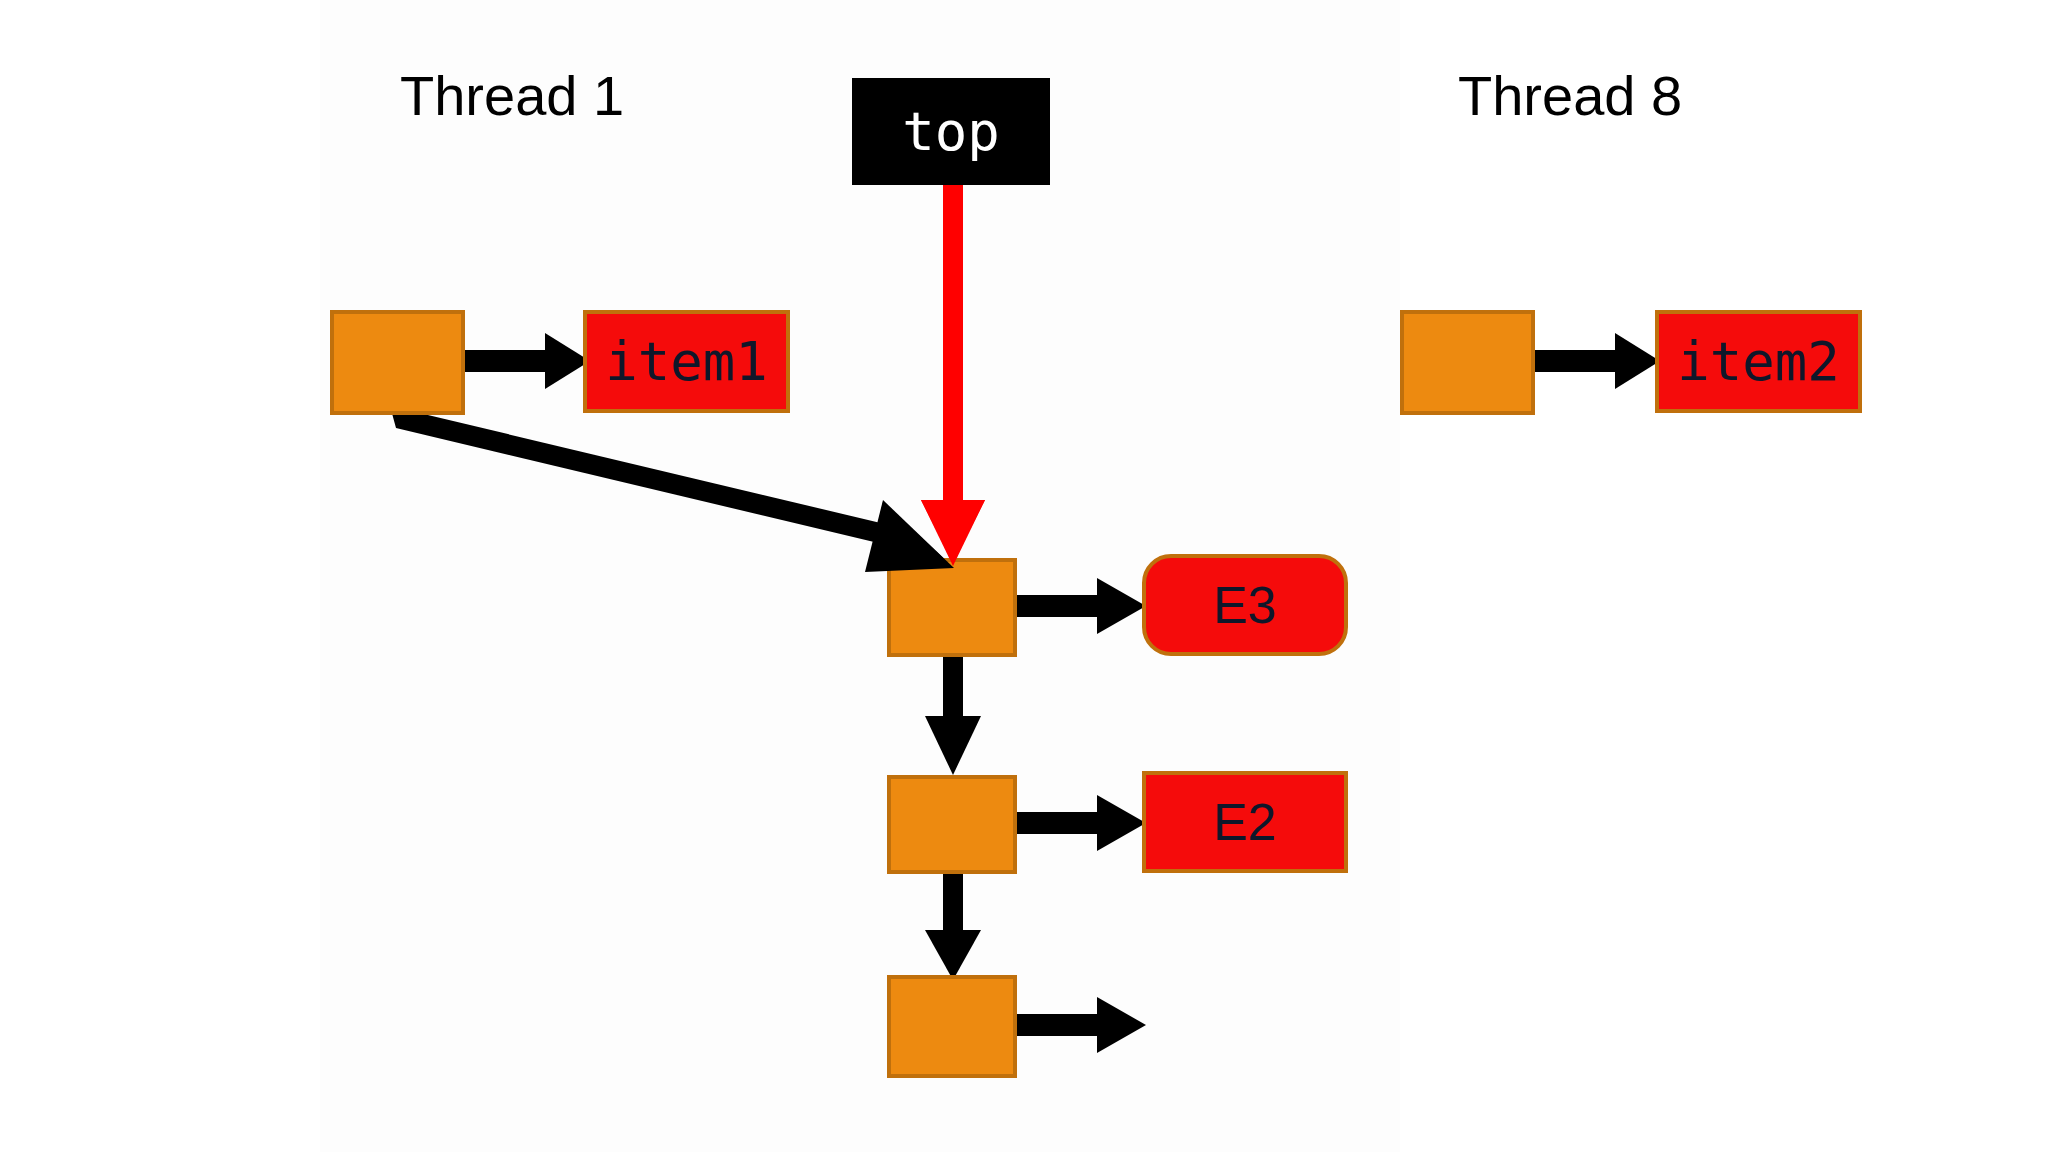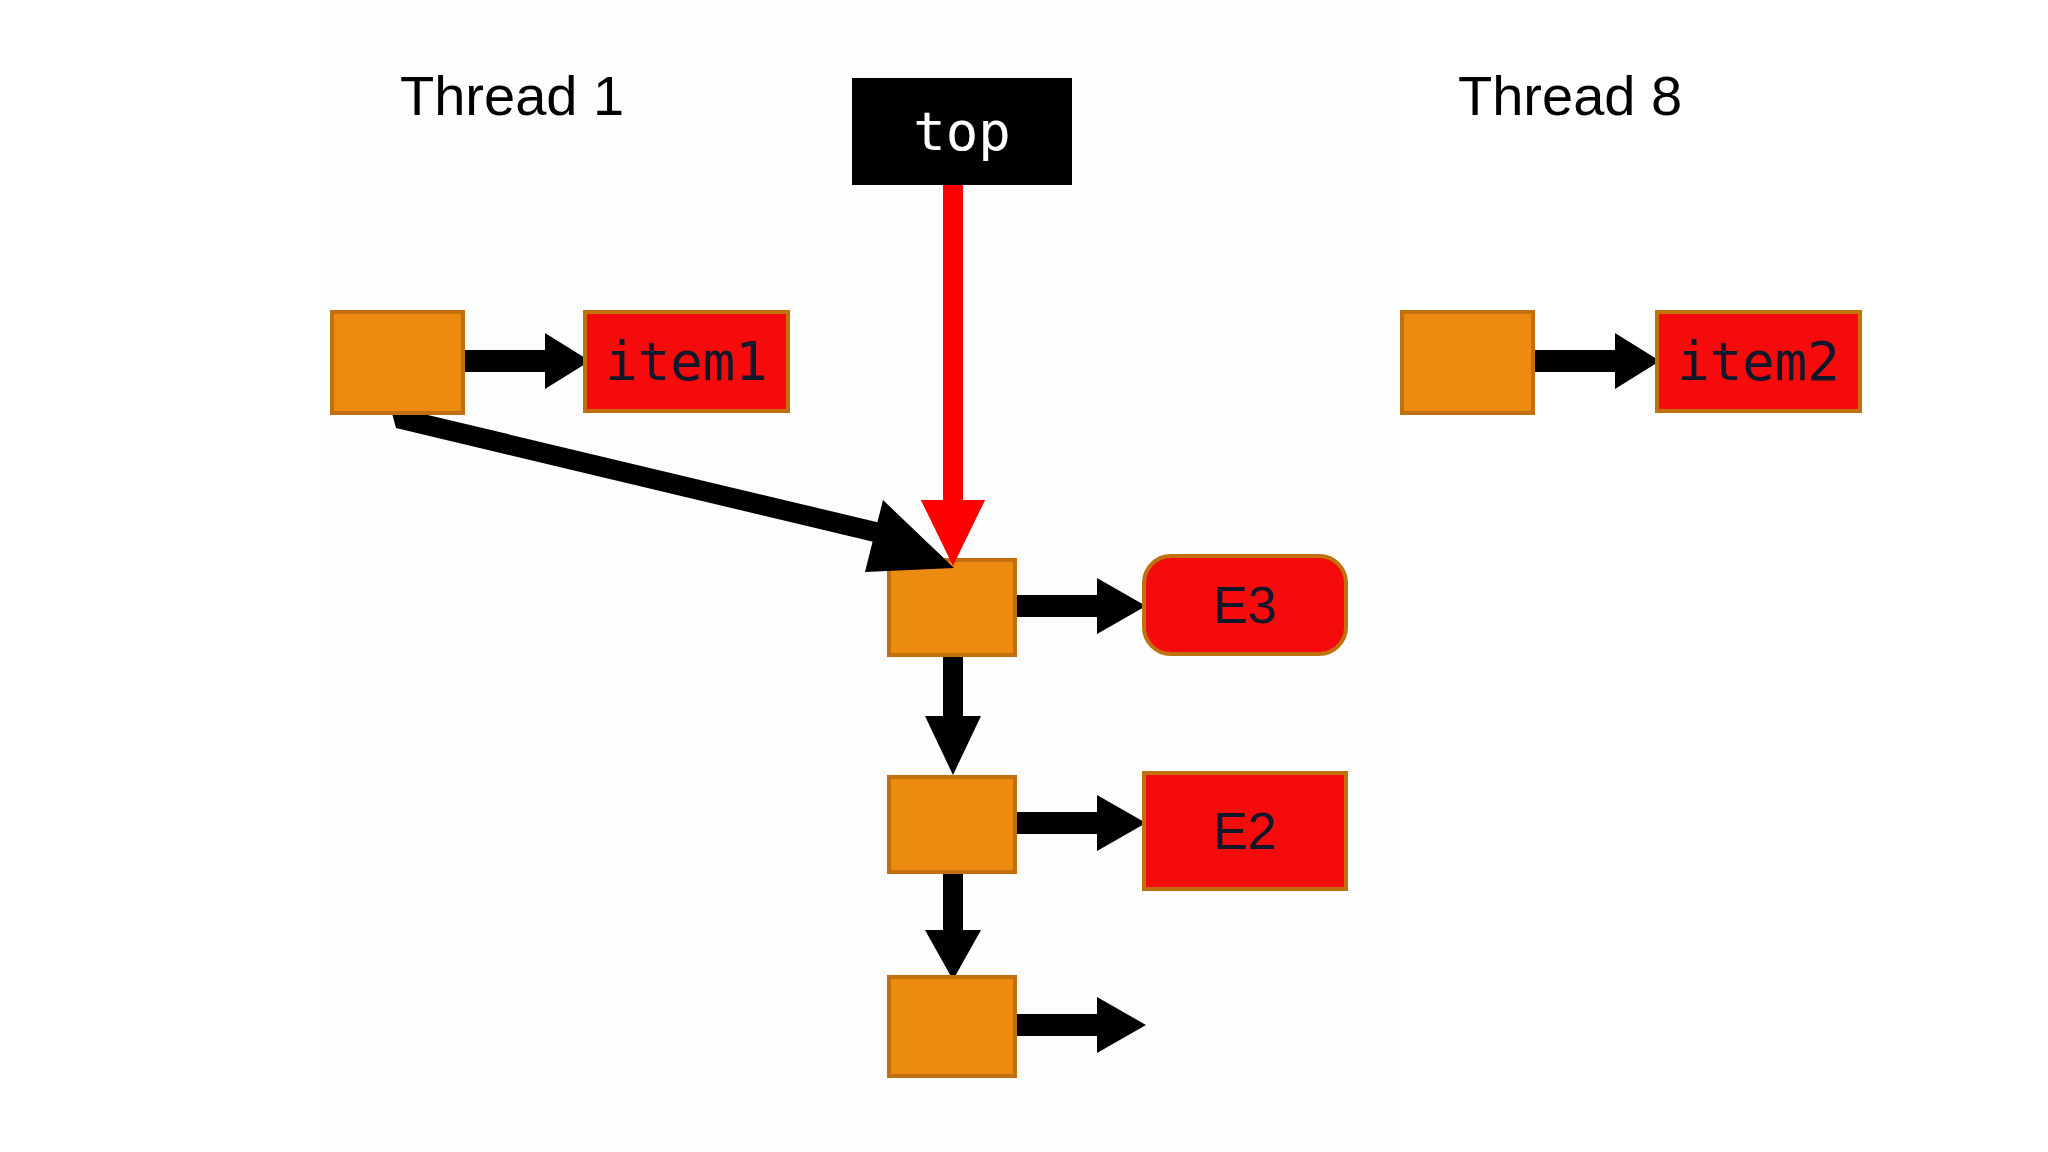--- a/index.html
+++ b/index.html
@@ -142,37 +142,37 @@
     <g>
       <polygon points="390,406 396,428 916,552 910,530" fill="#000000"></polygon>
       <polygon points="883,502 952,566 867,570" fill="#000000"></polygon>
     </g>
   </svg>
 
   <div class="thread-label" style="left:400px; top:68px;">Thread 1</div>
 
   <div class="thread-label" style="left:1458px; top:68px;">Thread 8</div>
 
-  <div class="top-box" style="left:852px; top:78px; width:220px; height:107px;">top</div>
+  <div class="top-box" style="left:852px; top:78px; width:198px; height:107px;">top</div>
 
   <div class="node-box" style="left:330px; top:310px; width:135px; height:105px;"></div>
 
   <div class="value-box mono" style="left:583px; top:310px; width:207px; height:103px;">item1</div>
 
   <div class="node-box" style="left:1400px; top:310px; width:135px; height:105px;"></div>
 
   <div class="value-box mono" style="left:1655px; top:310px; width:207px; height:103px;">item2</div>
 
   <div class="node-box" style="left:887px; top:558px; width:130px; height:99px;"></div>
 
   <div class="value-box sans" style="left:1142px; top:554px; width:206px; height:102px;border-radius:29px;">E3</div>
 
   <div class="node-box" style="left:887px; top:775px; width:130px; height:99px;"></div>
 
-  <div class="value-box sans" style="left:1142px; top:771px; width:206px; height:120px;">E2</div>
+  <div class="value-box sans" style="left:1142px; top:771px; width:206px; height:102px;">E2</div>
 
   <div class="node-box" style="left:887px; top:975px; width:130px; height:103px;"></div>
 
 
   <svg class="arrow-layer-front" viewBox="0 0 2048 1152" width="2048" height="1152" xmlns="http://www.w3.org/2000/svg">
 
     <polygon points="921,500 985,500 953,566" fill="#ff0000"></polygon>
 
     <polygon points="883,500 954,568 865,572" fill="#000000"></polygon>
   </svg>

